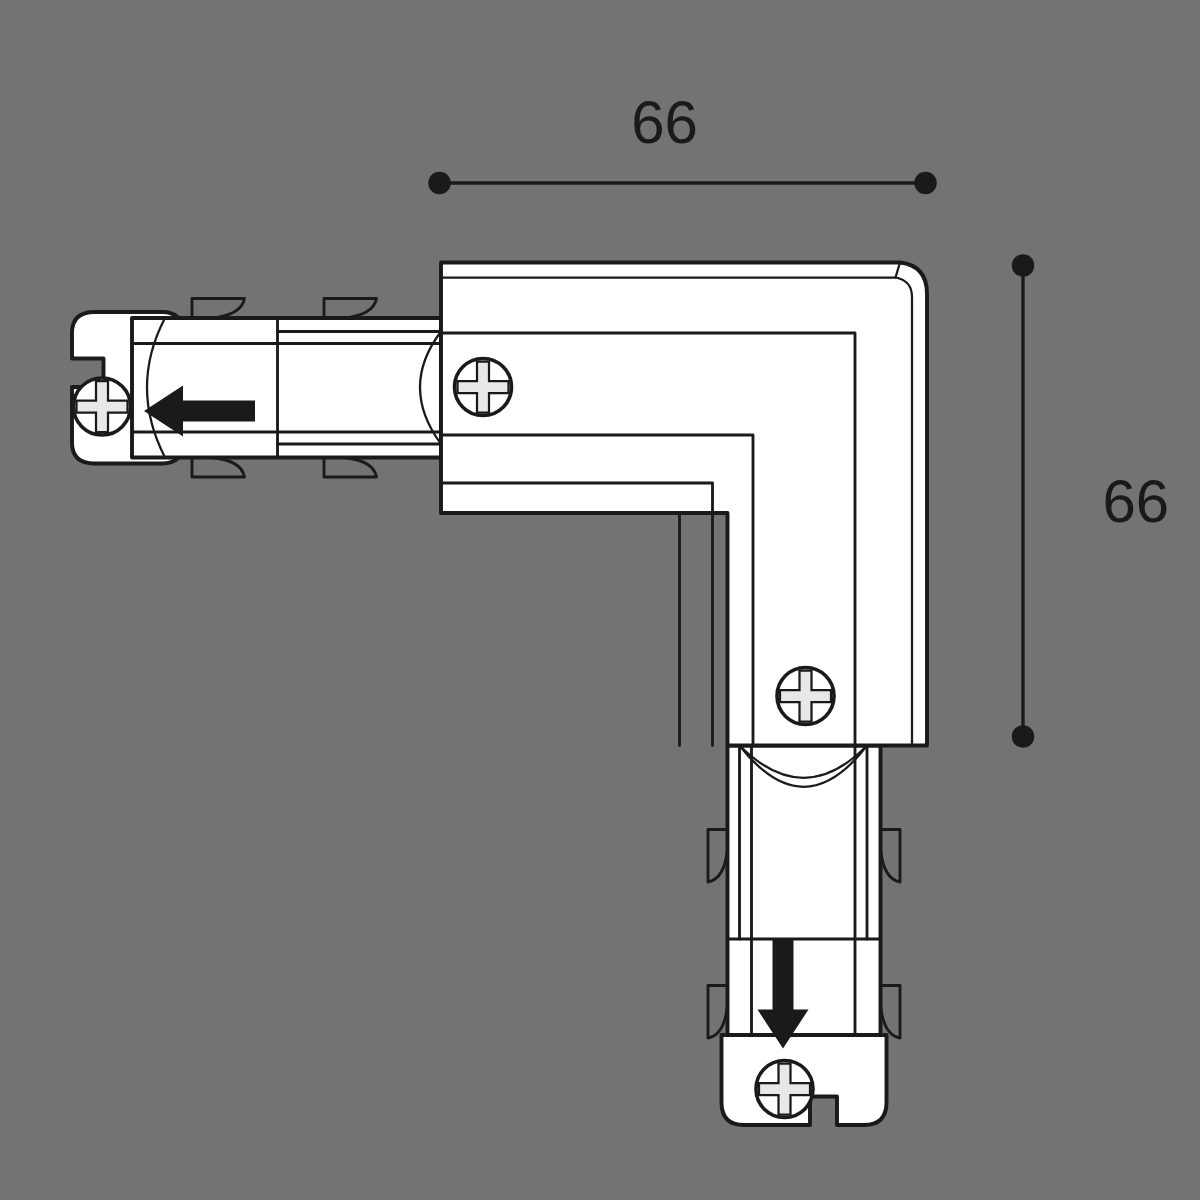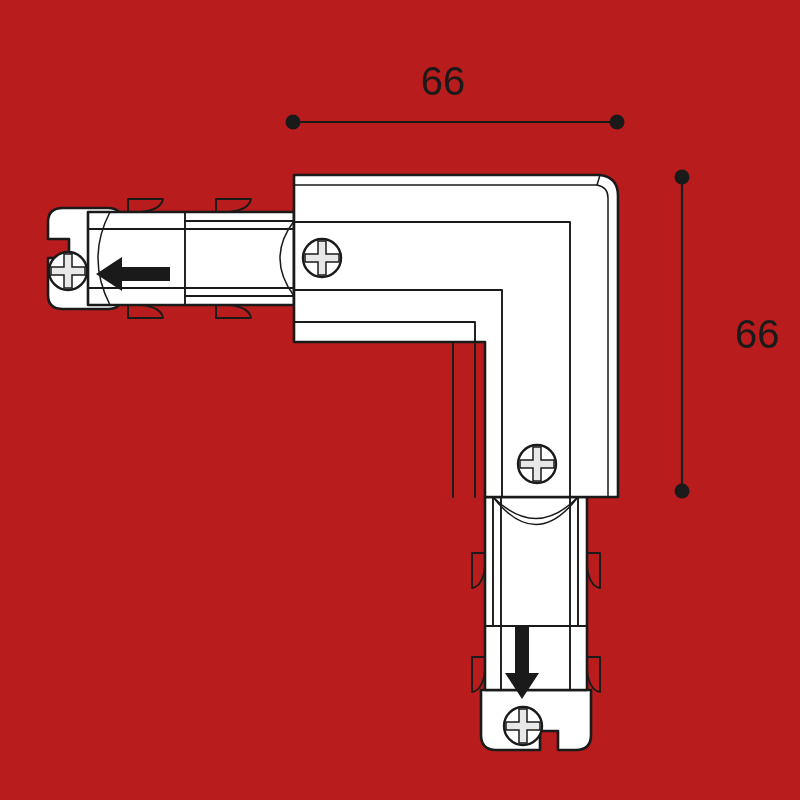--- a/index.html
+++ b/index.html
@@ -10,21 +10,21 @@
   body {
     width: 800px;
     height: 800px;
     font-family: "Liberation Sans", sans-serif;
     overflow: hidden;
   }
   #drawing-root {
     position: relative;
     width: 800px;
     height: 800px;
-    background: #b91c1c;
+    background: #737373;
   }
   svg.tech-drawing {
     display: block;
     width: 800px;
     height: 800px;
   }
   .part-outline {
     fill: #ffffff;
     stroke: #1a1a1a;
     stroke-width: 2.6;

